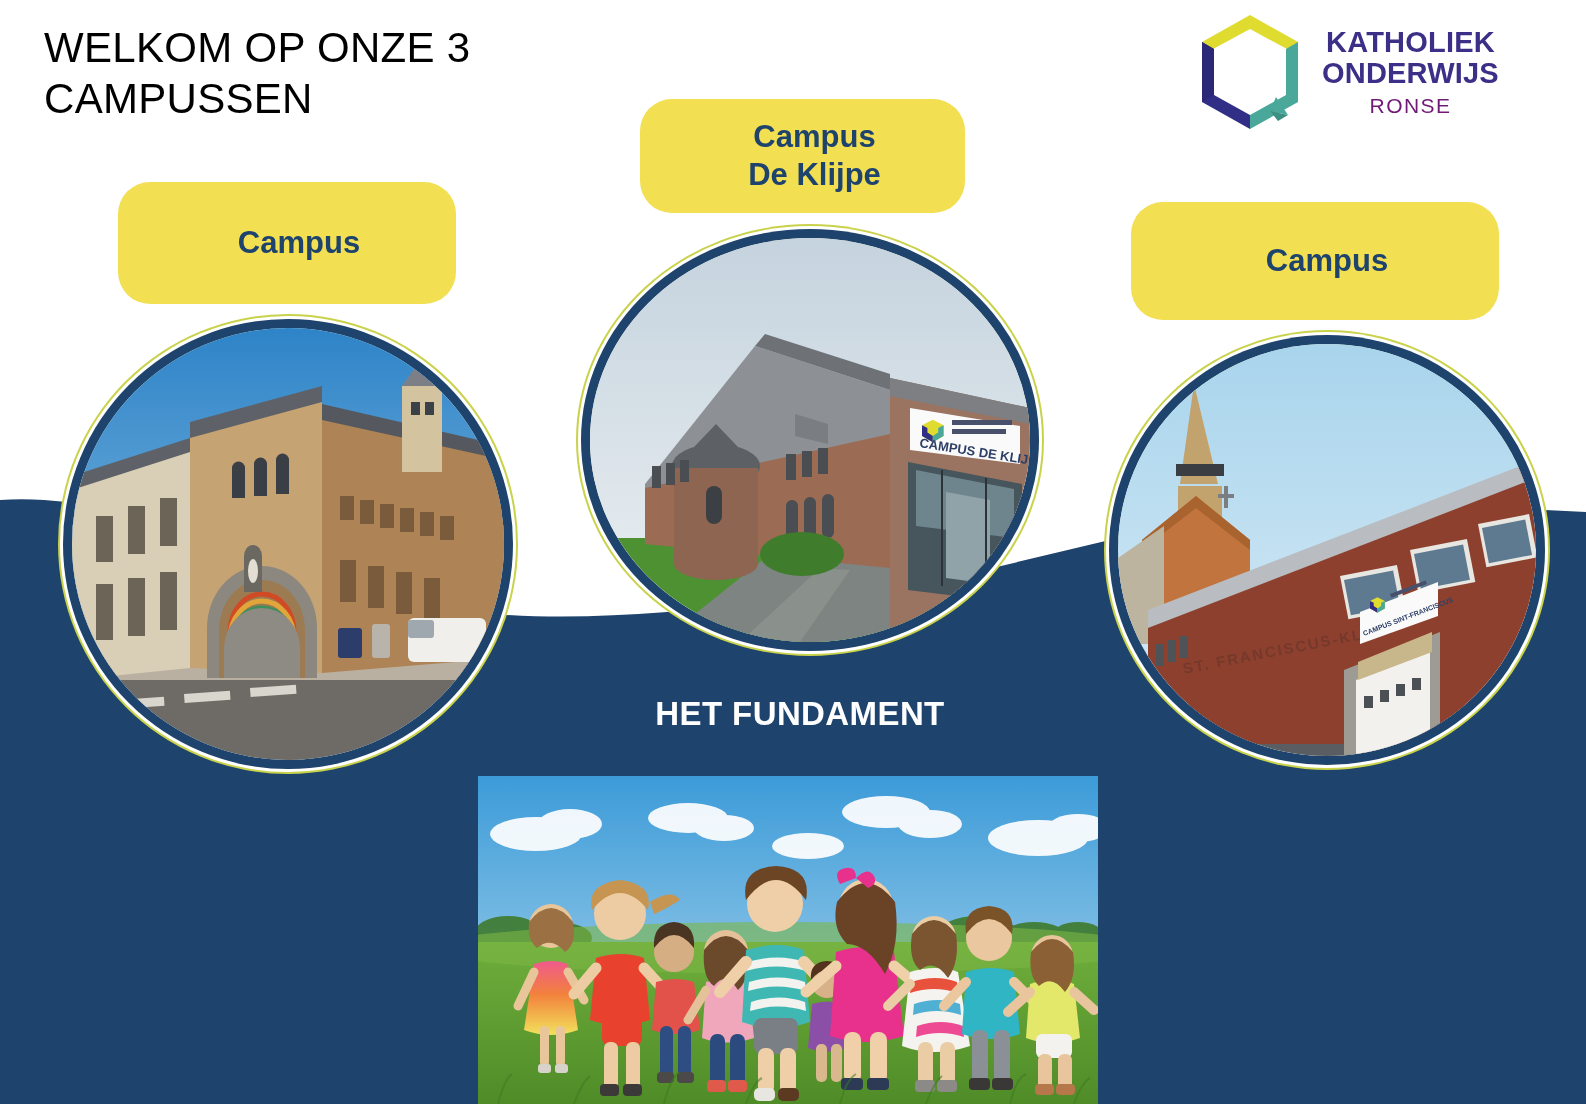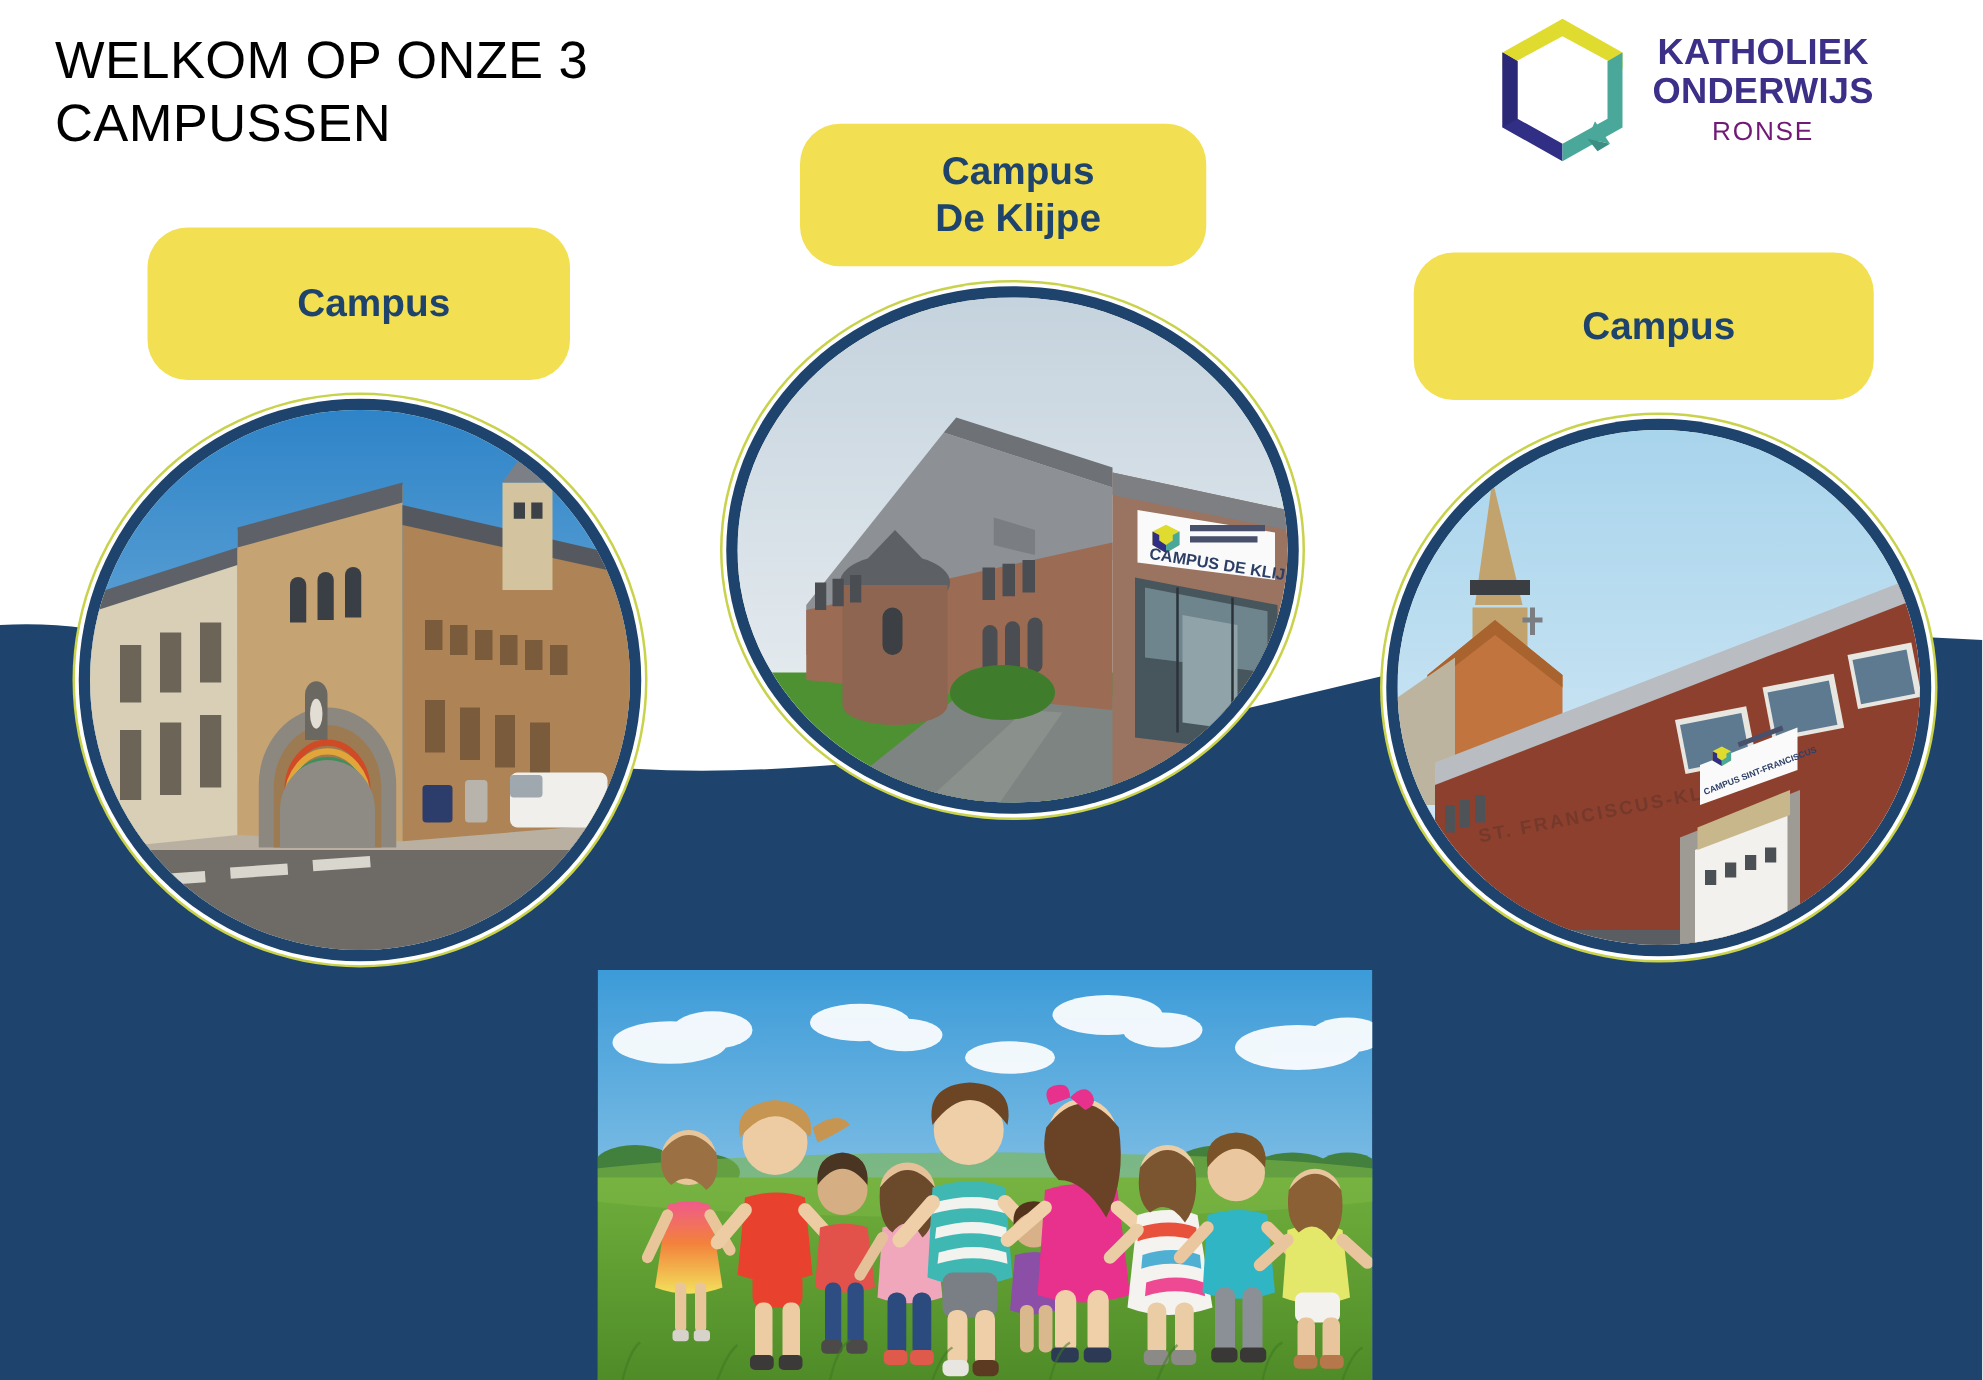--- a/index.html
+++ b/index.html
@@ -350,20 +350,21 @@
           <polygon points="0,8 0,20 12,27 12,20 6,16 6,11" fill="#312E85"></polygon>
           <polygon points="24,8 24,20 12,27 12,20 18,16 18,11" fill="#4AA89B"></polygon>
         </g>
         <rect x="272" y="250" width="38" height="4" fill="#48506B" transform="rotate(-21 272 250)"></rect>
         <text x="246" y="292" font-family="Liberation Sans, sans-serif" font-size="7" font-weight="bold" fill="#2D3F66" transform="rotate(-21 246 292)">CAMPUS SINT-FRANCISCUS</text>
       </svg>
     </div>
   </div>
 
   <div class="tagline">
+    <div>HET FUNDAMENT</div>
   </div>
 
   <div id="kids-photo">
     <svg viewBox="0 0 620 328" preserveAspectRatio="xMidYMid slice">
       <defs>
         <linearGradient id="skyKids" x1="0" y1="0" x2="0" y2="1">
           <stop offset="0%" stop-color="#3C9BD8"></stop>
             <stop offset="100%" stop-color="#BBDDF0"></stop>
         </linearGradient>
         <linearGradient id="grassG" x1="0" y1="0" x2="0" y2="1">

